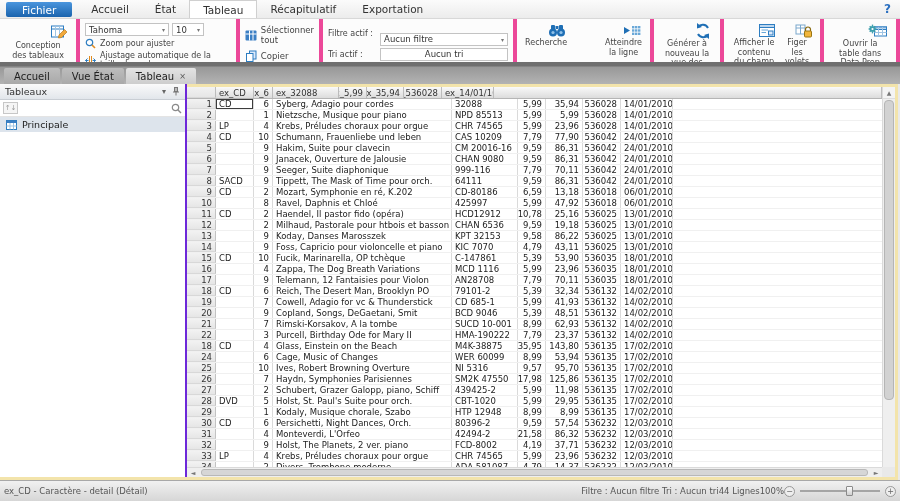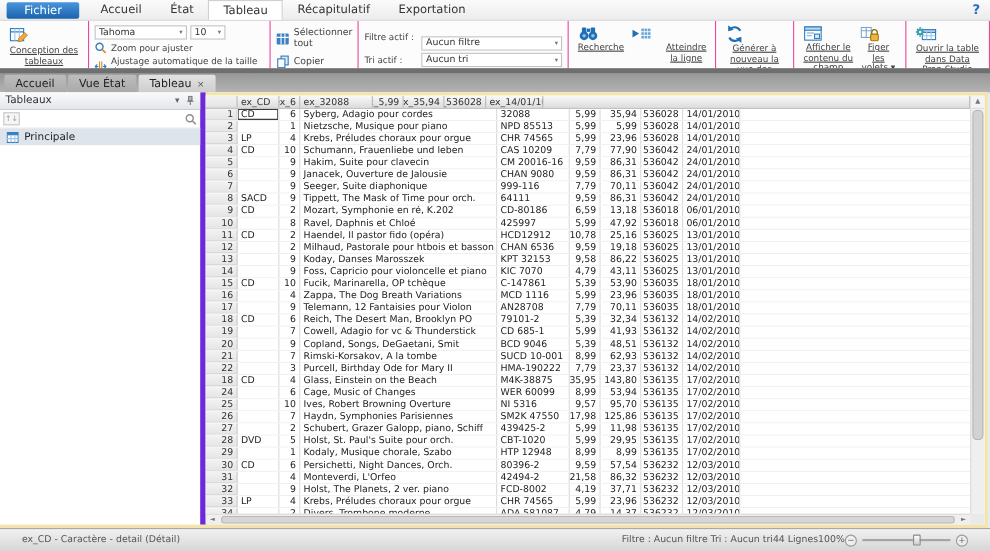--- a/index.html
+++ b/index.html
@@ -13,44 +13,44 @@
   .file-tab { margin:2px 6px 1px 6px; padding:0 16px; display:flex; align-items:center;
               background:linear-gradient(#4a95dd,#1a63ad); color:#fff; border-radius:2px;
               font-size:10.5px; cursor:default; }
   .rtab { padding:0 13px; display:flex; align-items:center; font-size:10.5px; color:#333; }
   .rtab.active { background:#fff; border:1px solid #d0d0d0; border-bottom:none; position:relative; z-index:2; }
   .help-q { position:absolute; right:9px; top:2px; color:#2a6fc0; font-weight:bold; font-size:12px; }
 
   
   .ribbon { position:absolute; top:19px; left:0; right:0; height:43px; background:#fcfcfc;
             display:flex; align-items:stretch; overflow:hidden; }
-  .rgroup { border-right:1px solid #ec4899; padding:2px 5px; display:flex; align-items:flex-start; }
-  .bigbtn { display:flex; flex-direction:column; align-items:flex-start; justify-content:flex-start;
-            font-size:8px; line-height:1.2; color:#444; text-align:center; padding:2px 3px; cursor:default;text-decoration:underline; }
+  .rgroup { border-right:4px solid #ec4899; padding:2px 5px; display:flex; align-items:flex-start; }
+  .bigbtn { display:flex; flex-direction:column; align-items:flex-end; justify-content:flex-start;
+            font-size:8px; line-height:1.2; color:#444; text-align:center; padding:2px 3px; cursor:default; }
   .bigbtn .lbl { max-width:86px; }
   .stackcol { display:flex; flex-direction:column; gap:2px; padding-top:2px; }
   .mini { display:flex; align-items:center; gap:4px; font-size:8px; color:#444; }
   .combo { border:1px solid #c3c3c3; background:#fff; height:13px; display:flex; align-items:center;
            padding:0 3px; font-size:8.5px; color:#333; }
   .combo .car { margin-left:auto; font-size:6px; color:#777; padding-left:4px; }
   .fldlbl { font-size:8px; color:#444; width:48px; }
   .filter-row { display:flex; align-items:center; gap:4px; height:16px; }
 
   
   .docbar { position:absolute; top:62px; left:0; right:0; height:22px;
             background:linear-gradient(#6f6f6f 0,#6f6f6f 4px,#989898 5px,#b3b3b3 100%);
             display:flex; align-items:flex-end; padding-left:4px; }
   .dtab { height:16px; padding:0 10px; margin-right:2px; display:flex; align-items:center; gap:5px;
           font-size:10px; color:#222; background:linear-gradient(#bdbdbd,#a9a9a9); border-radius:2px 2px 0 0; }
   .dtab.active { background:linear-gradient(#e3e3e3,#cdcdcd); }
   .dtab .x { font-size:8px; color:#555; }
 
   
   .sidepanel { position:absolute; top:84px; left:0; width:189px; bottom:24px; background:#fff;
-               border-right:7px solid #6d28d9; }
+               border-right:4px solid #6d28d9; }
   .panel-header { height:16px; background:linear-gradient(#fafafa,#e2e6eb); border-bottom:1px solid #c9ced4;
                   display:flex; align-items:center; padding:0 5px; font-size:9.5px; color:#333; }
   .panel-header .sp { margin-left:auto; display:flex; gap:6px; align-items:center; color:#666; font-size:8px; }
   .search-row { height:17px; display:flex; align-items:center; gap:2px; padding:2px 3px;
                 border-bottom:1px solid #e4e4e4; }
   .sort-btn { width:15px; height:12px; border:1px solid #c7c7c7; background:#f5f5f5; color:#999;
               font-size:7px; display:flex; align-items:center; justify-content:center; }
   .search-input { flex:1; border:none; outline:none; height:12px; font-size:8.5px;
                   font-family:"DejaVu Sans", sans-serif; }
   .tree-item { height:15px; display:flex; align-items:center; gap:5px; padding:0 6px;
@@ -86,21 +86,21 @@
             border:1px solid #b5b5b5; border-radius:4px; }
   .hscroll { position:absolute; left:0; right:13px; bottom:0; height:10px; background:#efefef;
              border-top:1px solid #dadada; display:flex; align-items:stretch; }
   .hbtn { width:12px; display:flex; align-items:center; justify-content:center; font-size:6px; color:#777; }
   .hthumb { flex:1; margin:1px 2px; background:#d6d6d6; border:1px solid #b8b8b8; border-radius:3px; }
   .scorner { position:absolute; right:0; bottom:0; width:13px; height:10px; background:#e9e9e9; }
 
   
   .statusbar { position:absolute; left:0; right:0; bottom:0; height:21px;
                background:linear-gradient(#f1f1f1,#d6d6d6); border-top:1px solid #a8a8a8;
-               display:flex; align-items:center; padding:0 20px; font-size:8.5px; color:#555; }
+               display:flex; align-items:center; padding:0 4px; font-size:8.5px; color:#555; }
   .statusbar .right { margin-left:auto; display:flex; align-items:center; gap:0; }
   .zoomslider { display:flex; align-items:center; gap:5px; }
   .zbtn { width:11px; height:11px; border:1px solid #999; border-radius:50%; color:#666;
           display:flex; align-items:center; justify-content:center; font-size:8px; background:#eee; }
   .ztrack { position:relative; width:80px; height:2px; background:#a5a5a5; }
   .zthumb { position:absolute; left:46px; top:-4px; width:7px; height:10px;
             background:linear-gradient(#fdfdfd,#cfcfcf); border:1px solid #8a8a8a; border-radius:1px; }
 
   svg { display:block; }
 </style>
@@ -200,21 +200,21 @@
       <div class="stackcol" style="gap:5px; padding-top:4px;">
         <div class="filter-row">
           <span class="fldlbl">Filtre actif :</span>
           <div class="combo" style="width:128px;margin-top:12px;">
             <span>Aucun filtre</span>
             <span class="car">▾</span>
           </div>
         </div>
         <div class="filter-row">
           <span class="fldlbl">Tri actif :</span>
-          <div class="combo" style="width:128px;">
+          <div class="combo" style="width:128px;flex-direction:column;">
             <span>Aucun tri</span>
             <span class="car">▾</span>
           </div>
         </div>
       </div>
     </div>
 
     <div class="rgroup">
       <div class="bigbtn">
         <span>

